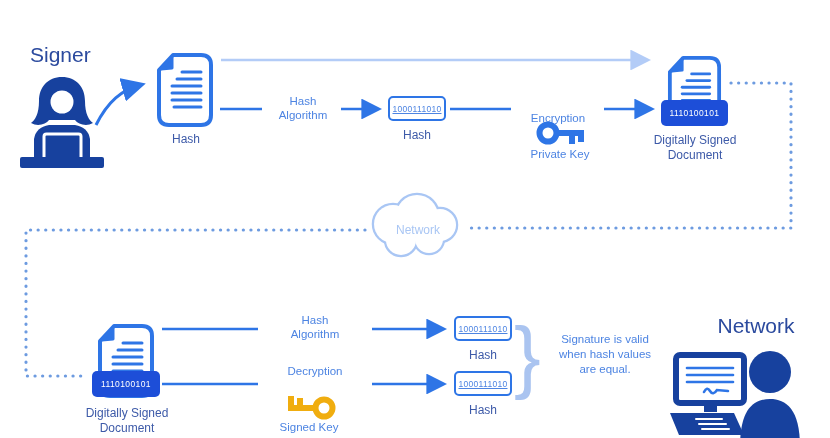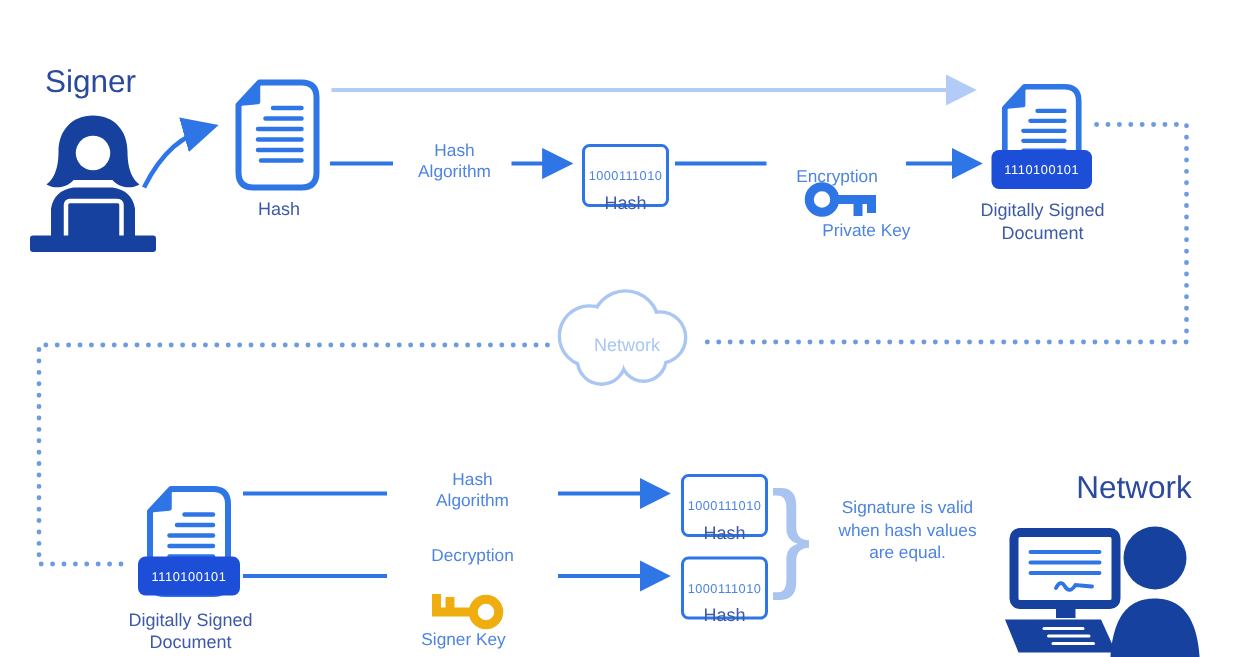--- a/index.html
+++ b/index.html
@@ -7,23 +7,23 @@
     position:relative;width:830px;height:438px;background:#ffffff;overflow:hidden;
     font-family:"Liberation Sans", sans-serif;
     margin-top:19px;
   }
   .abs{position:absolute;}
   .lbl{position:absolute;text-align:center;white-space:pre-line;line-height:1.25;}
   .title{font-size:21px;font-weight:500;color:#2b4a9e;}
   .slate{font-size:12px;color:#3d5aa8;}
   .blue{font-size:11.5px;color:#4d84e2;}
   .hashbox{
-    position:absolute;width:58px;height:42px;border:2.5px solid #2e75e6;border-radius:5px;
+    position:absolute;width:58px;height:25px;border:2.5px solid #2e75e6;border-radius:5px;
     background:#ffffff;box-sizing:border-box;display:flex;align-items:center;justify-content:center;
-    font-size:8.5px;letter-spacing:.3px;color:#4d84e2;font-weight:500;
+    font-size:8.5px;letter-spacing:.3px;color:#4d84e2;font-weight:500;text-decoration:underline;
   }
   .banner{
     position:absolute;background:#1d4ed8;border-radius:5px;color:#ffffff;
     display:flex;align-items:center;justify-content:center;
     font-size:8.5px;letter-spacing:.4px;font-weight:500;
   }
   .brace{position:absolute;color:#aac4f0;font-size:80px;line-height:98px;font-weight:400;}
   .netlbl{font-size:12px;font-weight:500;color:#a9c6f4;}
   svg{position:absolute;left:0;top:0;}
 </style>
@@ -147,21 +147,21 @@
 
   <div class="lbl blue" style="left:253px;top:75px;width:100px;">Hash
 Algorithm</div>
 
   <div class="hashbox" style="left:388px;top:77px;">
     <span>1000111010</span>
   </div>
   <div class="lbl slate" style="left:388px;top:109px;width:58px;">Hash</div>
 
   <div class="lbl blue" style="left:516px;top:92px;width:84px;">Encryption</div>
-  <div class="lbl blue" style="left:513px;top:128px;width:94px;text-align:right;">Private Key</div>
+  <div class="lbl blue" style="left:513px;top:128px;width:94px;">Private Key</div>
 
   <div class="banner" style="left:661px;top:81px;width:67px;height:26px;">
     <span>1110100101</span>
   </div>
   <div class="lbl slate" style="left:642px;top:114px;width:106px;">Digitally Signed
 Document</div>
 
   <div class="lbl netlbl" style="left:375px;top:204px;width:86px;">Network</div>
 
   <div class="banner" style="left:92px;top:352px;width:68px;height:26px;">
@@ -178,21 +178,21 @@
   </div>
   <div class="lbl slate" style="left:454px;top:329px;width:58px;">Hash</div>
 
   <div class="lbl blue" style="left:263px;top:345px;width:104px;">Decryption</div>
 
   <div class="hashbox" style="left:454px;top:352px;">
     <span>1000111010</span>
   </div>
   <div class="lbl slate" style="left:454px;top:384px;width:58px;">Hash</div>
 
-  <div class="lbl blue" style="left:262px;top:401px;width:94px;">Signer Key</div>
+  <div class="lbl blue" style="left:262px;top:401px;width:94px;">Signed Key</div>
 
   <div class="brace" style="left:514px;top:288px;">}</div>
 
   <div class="lbl blue" style="left:546px;top:313px;width:118px;line-height:1.3;">Signature is valid
 when hash values
 are equal.</div>
 
   <div class="lbl title" style="left:708px;top:294px;width:96px;">Network</div>
 
 </div>

